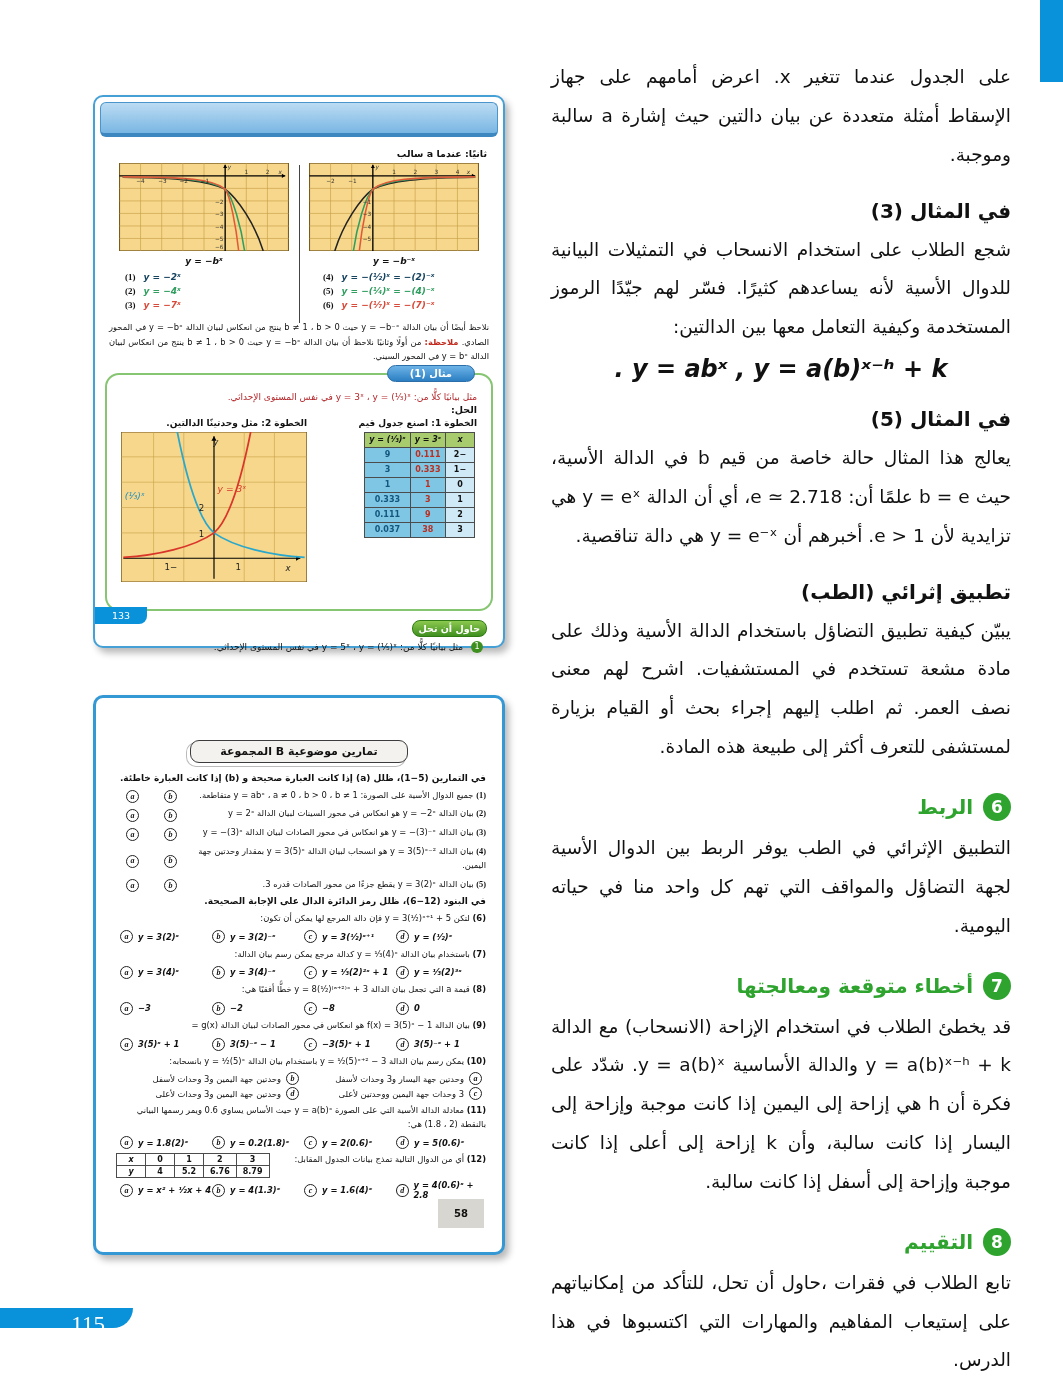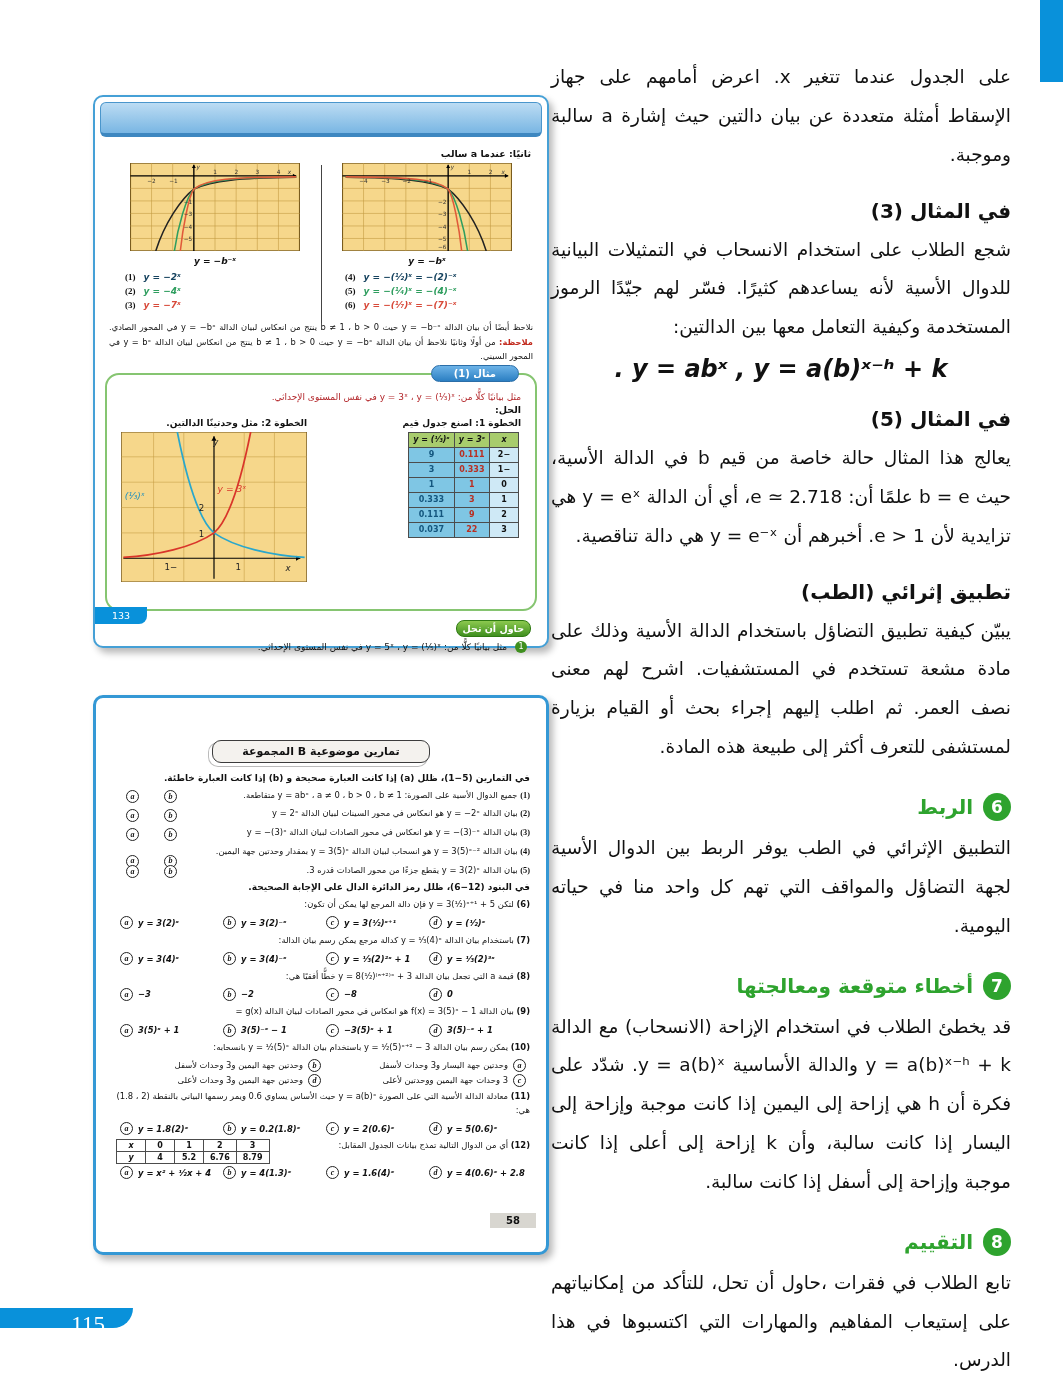--- a/index.html
+++ b/index.html
@@ -14,21 +14,21 @@
   .rcol{position:absolute;right:52px;top:58px;width:460px;direction:rtl;}
   .rcol p{font-size:18.5px;line-height:2.1;text-align:justify;margin:0 0 8px;}
   .rcol h3{font-size:20px;font-weight:bold;margin:24px 0 8px;}
   .formula-line{direction:ltr;text-align:center;font-family:"DejaVu Sans",sans-serif;
                 font-style:italic;font-weight:bold;font-size:24px;margin:4px 0 10px;}
   .gsec{display:flex;align-items:center;gap:10px;margin:26px 0 8px;}
   .gnum{width:28px;height:28px;border-radius:50%;background:#2ea32e;color:#fff;font-weight:bold;
         font-size:17px;display:flex;align-items:center;justify-content:center;flex:0 0 auto;}
   .gtitle{color:#2ea32e;font-weight:bold;font-size:20px;}
   
-  .thumb{position:absolute;left:93px;width:456px;background:#fff;border:2px solid #45a0d6;
+  .thumb{position:absolute;left:93px;width:412px;background:#fff;border:2px solid #45a0d6;
          border-radius:10px;box-shadow:4px 5px 7px rgba(0,0,0,.28);box-sizing:border-box;}
   .t1{top:95px;height:553px;}
   .t2{top:695px;height:560px;border-width:3px;border-color:#3498d5;}
   .t1-header{margin:5px;height:30px;border-radius:6px;background:linear-gradient(#bcdcf3,#79b6e3);
              border:1px solid #4a96cc;border-bottom:4px solid #3d87c0;}
   .t1-heading{direction:rtl;text-align:right;font-size:9.5px;font-weight:bold;padding:6px 16px 0;}
   .upper{position:relative;}
   .vdivider{position:absolute;left:50%;top:6px;height:158px;width:1px;background:#444;}
   .graph-row{display:flex;justify-content:space-around;padding:4px 14px 0;}
   .gblock{width:46%;text-align:center;}
@@ -81,21 +81,21 @@
   .optrow{display:flex;direction:ltr;padding:2px 14px 2px 24px;}
   .opt{flex:1;display:flex;align-items:center;gap:5px;font-size:8.4px;}
   .optrow.ar{direction:rtl;padding:1px 20px;}
   .optrow.ar .opt{gap:5px;font-family:"DejaVu Sans",sans-serif;}
   .q12wrap{display:flex;direction:rtl;justify-content:space-between;align-items:flex-start;
            padding:2px 16px 0;}
   table.mini{border-collapse:collapse;direction:ltr;margin-left:4px;}
   table.mini td{border:1px solid #4c4c4c;font-size:8px;text-align:center;padding:1px 6px;min-width:16px;
                 font-weight:bold;}
   table.mini td.vh{font-family:"DejaVu Sans",sans-serif;font-style:italic;}
-  .pagenum58{position:absolute;right:10px;bottom:24px;background:#d8d6d0;padding:2px 16px;
+  .pagenum58{position:absolute;right:18px;bottom:24px;background:#d8d6d0;padding:9px 16px;
              font-size:10px;font-weight:bold;}
   svg text{font-family:"DejaVu Sans",sans-serif;}
 </style>
 </head>
 <body>
 
 <div class="page">
 
   <div class="corner-bar"></div>
 
@@ -131,63 +131,20 @@
     <p>تابع الطلاب في فقرات ،حاول أن تحل، للتأكد من إمكانياتهم على إستيعاب المفاهيم والمهارات التي اكتسبوها في هذا الدرس.</p>
   </div>
 
   <div class="thumb t1">
     <div class="t1-header"></div>
     <div class="t1-heading">ثانيًا: عندما a سالب</div>
 
     <div class="upper">
       <div class="vdivider"></div>
       <div class="graph-row">
-
-        <div class="gblock">
-          <svg width="170" height="88" viewBox="0 0 100 52">
-            <rect x="0" y="0" width="100" height="52" fill="#f6d78b" stroke="#7a5c1e" stroke-width="0.8"></rect>
-            <g stroke="#c49b42" stroke-width="0.35">
-              <line x1="12.5" y1="0" x2="12.5" y2="52"></line>
-                <line x1="25" y1="0" x2="25" y2="52"></line>
-              <line x1="50" y1="0" x2="50" y2="52"></line>
-                <line x1="62.5" y1="0" x2="62.5" y2="52"></line>
-              <line x1="75" y1="0" x2="75" y2="52"></line>
-                <line x1="87.5" y1="0" x2="87.5" y2="52"></line>
-              <line x1="0" y1="15" x2="100" y2="15"></line>
-                <line x1="0" y1="22.4" x2="100" y2="22.4"></line>
-              <line x1="0" y1="29.8" x2="100" y2="29.8"></line>
-                <line x1="0" y1="37.2" x2="100" y2="37.2"></line>
-              <line x1="0" y1="44.6" x2="100" y2="44.6"></line>
-            </g>
-            <g stroke="#000" stroke-width="0.8">
-              <line x1="0" y1="7.6" x2="98" y2="7.6"></line>
-                <line x1="37.5" y1="1" x2="37.5" y2="52"></line>
-            </g>
-            <path d="M98,7.6 l-2,-1.2 v2.4 z" fill="#000"></path>
-              <path d="M37.5,1 l-1.2,2 h2.4 z" fill="#000"></path>
-            <path d="M98,8.4 C65,8.7 48,10.5 37.5,15.4 C30,21 20,36 15,52" fill="none" stroke="#222" stroke-width="0.9"></path>
-            <path d="M98,8.3 C62,8.5 46,10 37.5,15.4 C33,20 28,38 26,52" fill="none" stroke="#2f9e5f" stroke-width="0.9"></path>
-            <path d="M98,8.2 C60,8.3 45,9.6 37.5,15.4 C34.5,19.5 31,38 29.5,52" fill="none" stroke="#e05a3a" stroke-width="0.9"></path>
-            <g font-size="3.4" fill="#333">
-              <text x="10" y="11.6">−2</text>
-              <text x="23" y="11.6">−1</text>
-              <text x="49" y="6.5">1</text>
-              <text x="61.5" y="6.5">2</text>
-              <text x="74" y="6.5">3</text>
-              <text x="86.5" y="6.5">4</text>
-              <text x="93" y="6.7" font-style="italic">x</text>
-              <text x="39" y="3.6" font-style="italic">y</text>
-              <text x="31.5" y="24">−1</text>
-              <text x="31.5" y="31.4">−3</text>
-              <text x="31.5" y="38.8">−4</text>
-              <text x="31.5" y="46.2">−5</text>
-            </g>
-          </svg>
-          <div class="glabel">y = −b⁻ˣ</div>
-        </div>
 
         <div class="gblock">
           <svg width="170" height="88" viewBox="0 0 100 52">
             <rect x="0" y="0" width="100" height="52" fill="#f6d78b" stroke="#7a5c1e" stroke-width="0.8"></rect>
             <g stroke="#c49b42" stroke-width="0.35">
               <line x1="12.5" y1="0" x2="12.5" y2="52"></line>
                 <line x1="25" y1="0" x2="25" y2="52"></line>
               <line x1="37.5" y1="0" x2="37.5" y2="52"></line>
                 <line x1="50" y1="0" x2="50" y2="52"></line>
               <line x1="75" y1="0" x2="75" y2="52"></line>
@@ -217,20 +174,63 @@
               <text x="94" y="6.7" font-style="italic">x</text>
               <text x="64" y="3.6" font-style="italic">y</text>
               <text x="56.5" y="24">−2</text>
               <text x="56.5" y="31.4">−3</text>
               <text x="56.5" y="38.8">−4</text>
               <text x="56.5" y="46.2">−5</text>
               <text x="56.5" y="51">−6</text>
             </g>
           </svg>
           <div class="glabel">y = −bˣ</div>
+        </div>
+
+        <div class="gblock">
+          <svg width="170" height="88" viewBox="0 0 100 52">
+            <rect x="0" y="0" width="100" height="52" fill="#f6d78b" stroke="#7a5c1e" stroke-width="0.8"></rect>
+            <g stroke="#c49b42" stroke-width="0.35">
+              <line x1="12.5" y1="0" x2="12.5" y2="52"></line>
+                <line x1="25" y1="0" x2="25" y2="52"></line>
+              <line x1="50" y1="0" x2="50" y2="52"></line>
+                <line x1="62.5" y1="0" x2="62.5" y2="52"></line>
+              <line x1="75" y1="0" x2="75" y2="52"></line>
+                <line x1="87.5" y1="0" x2="87.5" y2="52"></line>
+              <line x1="0" y1="15" x2="100" y2="15"></line>
+                <line x1="0" y1="22.4" x2="100" y2="22.4"></line>
+              <line x1="0" y1="29.8" x2="100" y2="29.8"></line>
+                <line x1="0" y1="37.2" x2="100" y2="37.2"></line>
+              <line x1="0" y1="44.6" x2="100" y2="44.6"></line>
+            </g>
+            <g stroke="#000" stroke-width="0.8">
+              <line x1="0" y1="7.6" x2="98" y2="7.6"></line>
+                <line x1="37.5" y1="1" x2="37.5" y2="52"></line>
+            </g>
+            <path d="M98,7.6 l-2,-1.2 v2.4 z" fill="#000"></path>
+              <path d="M37.5,1 l-1.2,2 h2.4 z" fill="#000"></path>
+            <path d="M98,8.4 C65,8.7 48,10.5 37.5,15.4 C30,21 20,36 15,52" fill="none" stroke="#222" stroke-width="0.9"></path>
+            <path d="M98,8.3 C62,8.5 46,10 37.5,15.4 C33,20 28,38 26,52" fill="none" stroke="#2f9e5f" stroke-width="0.9"></path>
+            <path d="M98,8.2 C60,8.3 45,9.6 37.5,15.4 C34.5,19.5 31,38 29.5,52" fill="none" stroke="#e05a3a" stroke-width="0.9"></path>
+            <g font-size="3.4" fill="#333">
+              <text x="10" y="11.6">−2</text>
+              <text x="23" y="11.6">−1</text>
+              <text x="49" y="6.5">1</text>
+              <text x="61.5" y="6.5">2</text>
+              <text x="74" y="6.5">3</text>
+              <text x="86.5" y="6.5">4</text>
+              <text x="93" y="6.7" font-style="italic">x</text>
+              <text x="39" y="3.6" font-style="italic">y</text>
+              <text x="31.5" y="24">−1</text>
+              <text x="31.5" y="31.4">−3</text>
+              <text x="31.5" y="38.8">−4</text>
+              <text x="31.5" y="46.2">−5</text>
+            </g>
+          </svg>
+          <div class="glabel">y = −b⁻ˣ</div>
         </div>
       </div>
 
       <div class="flists">
         <div class="flist">
           <div class="fitem">
               <span class="fnum">(1)</span>
               <span class="math c1">y = −2ˣ</span>
             </div>
           <div class="fitem">
@@ -299,21 +299,21 @@
                   <td class="redv">3</td>
                   <td class="bluev">0.333</td>
                 </tr>
             <tr>
                   <td class="xc">2</td>
                   <td class="redv">9</td>
                   <td class="bluev">0.111</td>
                 </tr>
             <tr>
                   <td class="xc">3</td>
-                  <td class="redv">22</td>
+                  <td class="redv">38</td>
                   <td class="bluev">0.037</td>
                 </tr>
           </tbody>
             </table>
         </div>
         <div>
           <div class="step-label">الخطوة 2: مثل وحدتينًا الدالتين.</div>
           <svg width="186" height="150" viewBox="0 0 172 139">
             <rect x="0" y="0" width="172" height="139" fill="#f6d78b" stroke="#7a5c1e" stroke-width="1"></rect>
             <g stroke="#c49b42" stroke-width="0.5">

